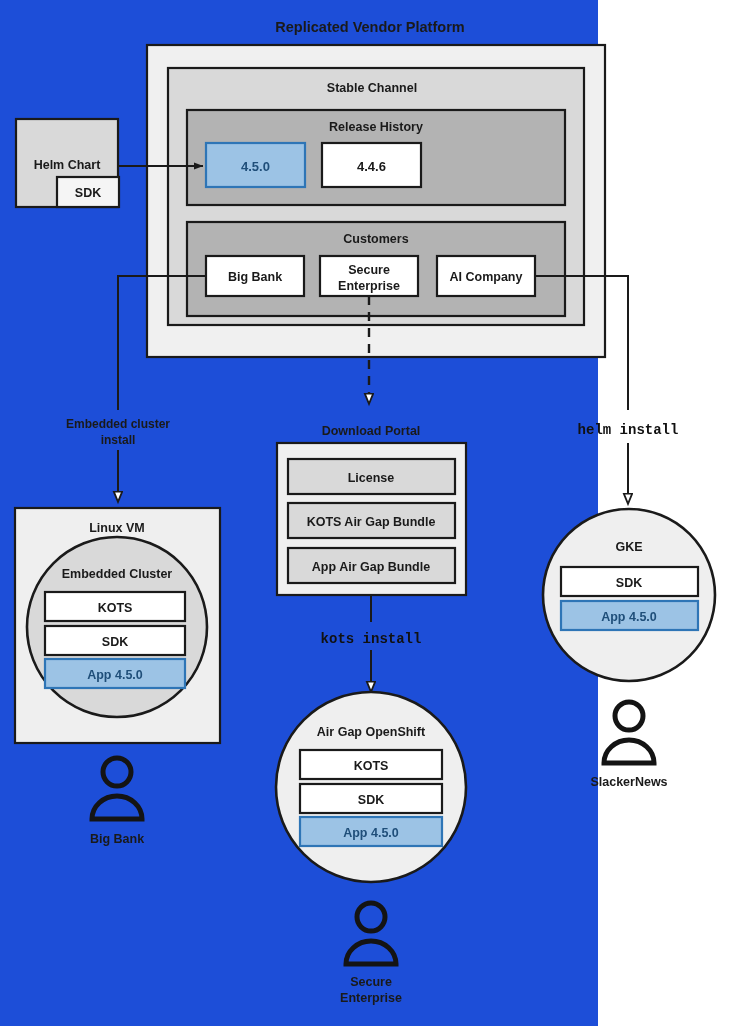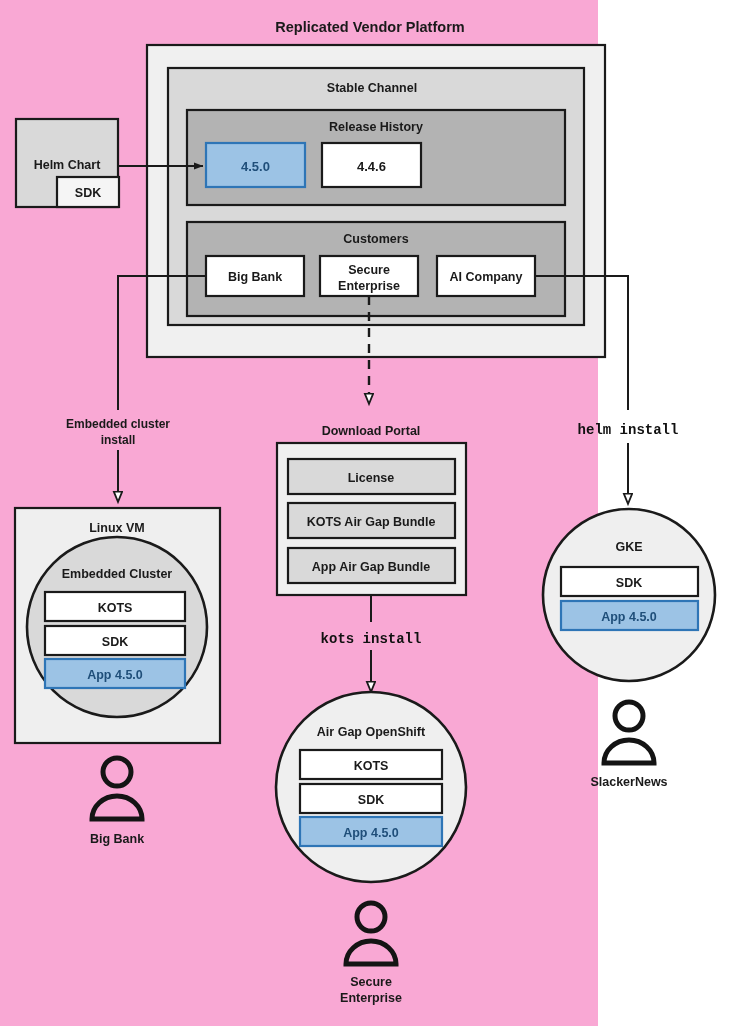--- a/index.html
+++ b/index.html
@@ -1,18 +1,18 @@
 <!DOCTYPE html>
 <html><head>
 <meta charset="utf-8">
 <style>
   html,body{margin:0;padding:0;background:#ffffff;}
   body{width:734px;height:1026px;overflow:hidden;
        font-family:"Liberation Sans","DejaVu Sans",sans-serif;}
-  #stage{position:relative;width:598px;height:1026px;background:#f9a8d4;}
+  #stage{position:relative;width:598px;height:1026px;background:#1d4ed8;}
   svg{display:block;}
   .lbl{font-family:"Liberation Sans","DejaVu Sans",sans-serif;font-weight:bold;fill:#1a1a1a;}
   .mono{font-family:"Liberation Mono","DejaVu Sans Mono",monospace;font-weight:bold;fill:#111;}
   .blue-txt{fill:#1f4e79;}
   .ctr{text-anchor:middle;}
   .edge{stroke:#1a1a1a;stroke-width:2;fill:none;}
   .edge-dash{stroke:#1a1a1a;stroke-width:2.4;fill:none;stroke-dasharray:9 7;}
   .bx{stroke:#1a1a1a;stroke-width:2.2;}
   .person{stroke:#141414;stroke-width:5;fill:none;stroke-linecap:round;}
 </style>

